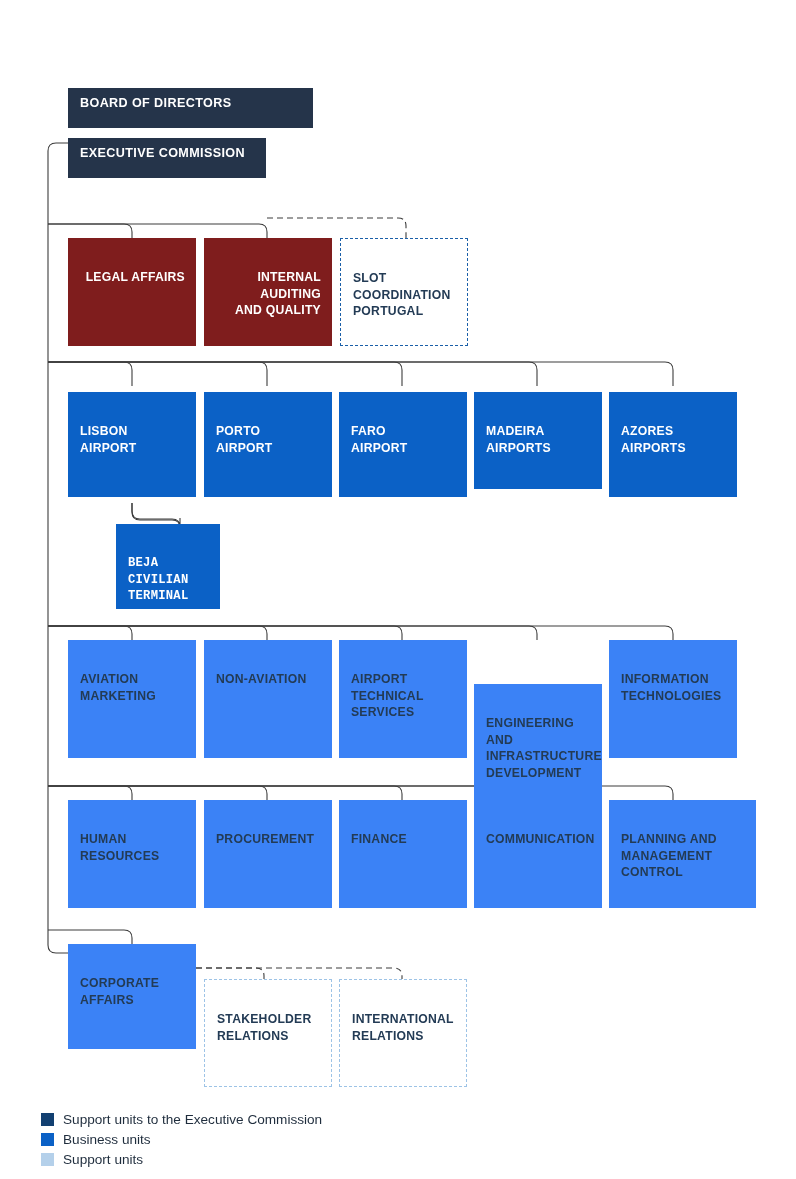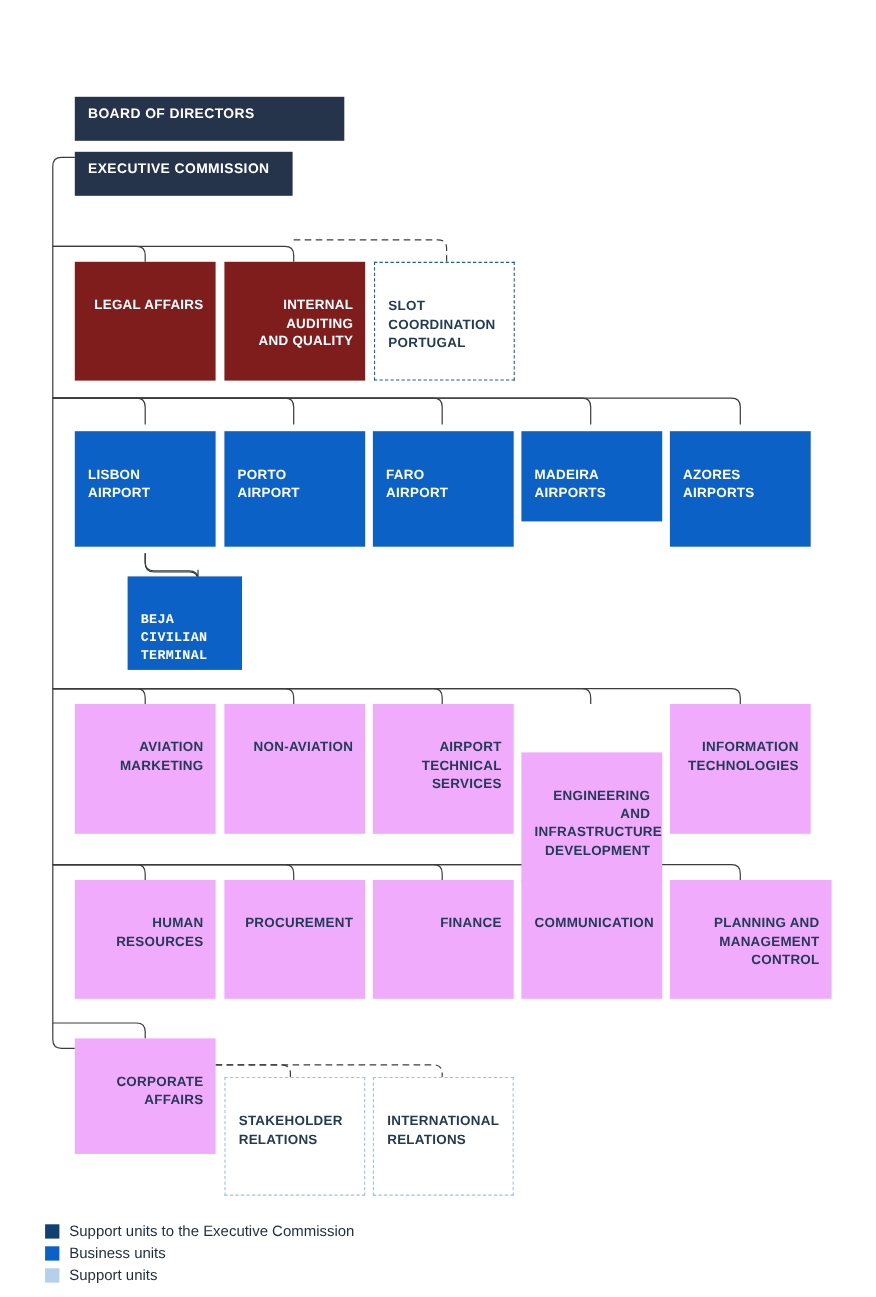--- a/index.html
+++ b/index.html
@@ -50,23 +50,22 @@
   .node.support-ec {
     background: #7f1d1d;
     color: #ffffff;
     text-align: right;
   }
   .node.business {
     background: #0b61c6;
     color: #ffffff;
   }
   .node.support {
-    background: #f0abfc;
+    background: #3b82f6;
     color: #233b55;
-    text-align: right;
   }
   .node.dashed-dark {
     background: #ffffff;
     color: #233b55;
     border: 1.6px dashed #1a5fa8;
   }
   .node.dashed-light {
     background: #ffffff;
     color: #233b55;
     border: 1.6px dashed #9dc3e6;
@@ -170,21 +169,21 @@
   <div class="node business" style="left:204px; top:392px; width:128px; height:105px;">
     <span>PORTO
 AIRPORT</span>
   </div>
 
   <div class="node business" style="left:339px; top:392px; width:128px; height:105px;">
     <span>FARO
 AIRPORT</span>
   </div>
 
-  <div class="node business" style="left:474px; top:392px; width:128px; height:82px;">
+  <div class="node business" style="left:474px; top:392px; width:128px; height:97px;">
     <span>MADEIRA
 AIRPORTS</span>
   </div>
 
   <div class="node business" style="left:609px; top:392px; width:128px; height:105px;">
     <span>AZORES
 AIRPORTS</span>
   </div>
 
   <div class="node business" style="left:116px; top:524px; width:104px; height:85px;font-family:Liberation Mono, monospace;">

